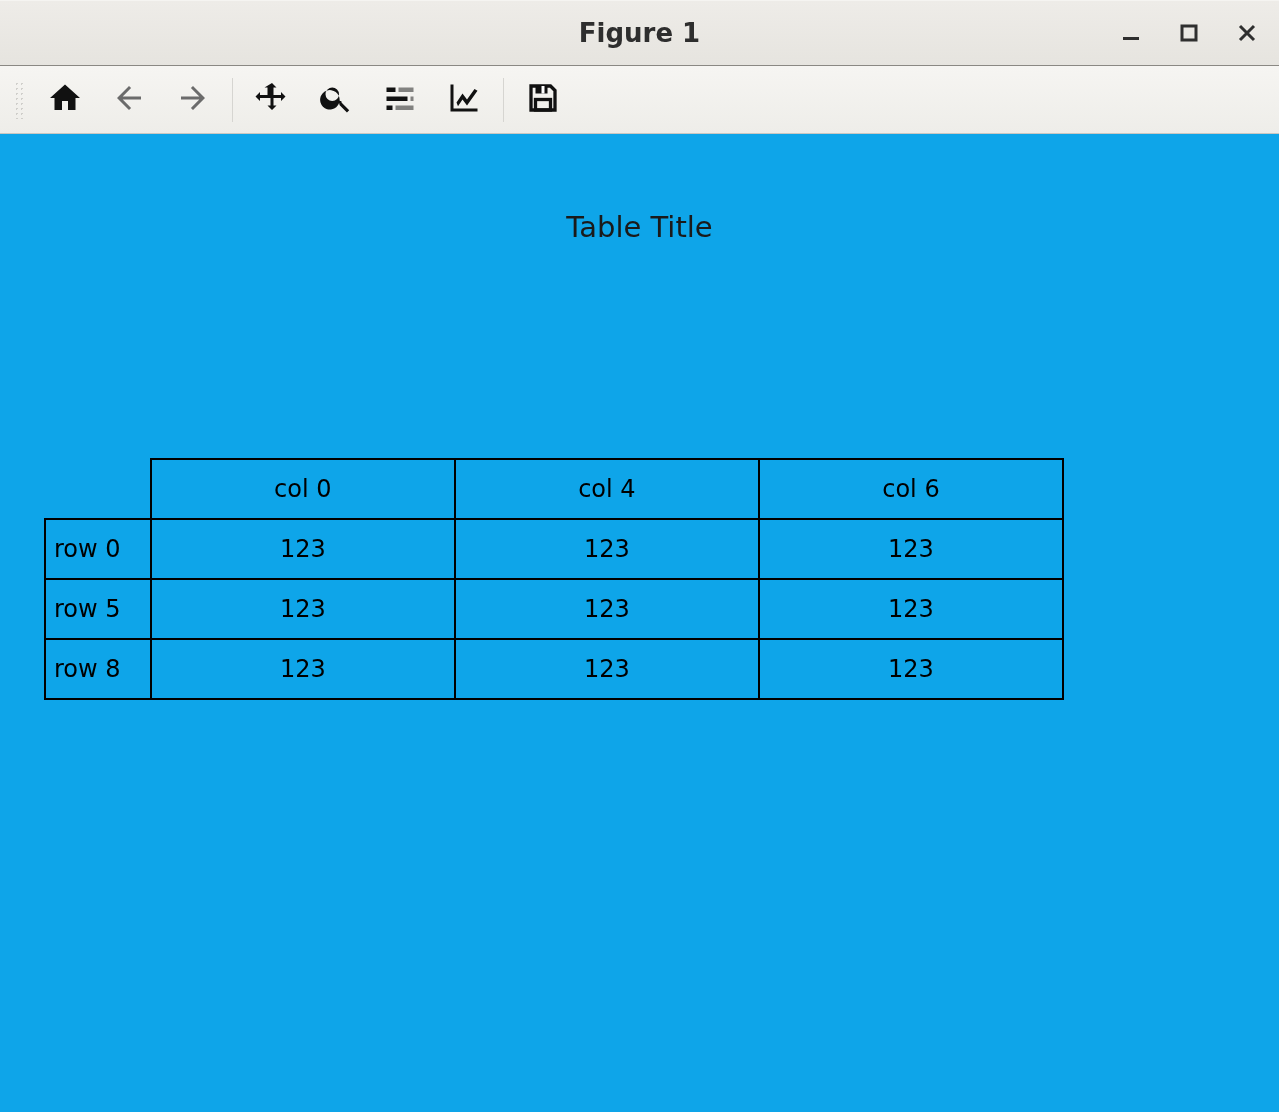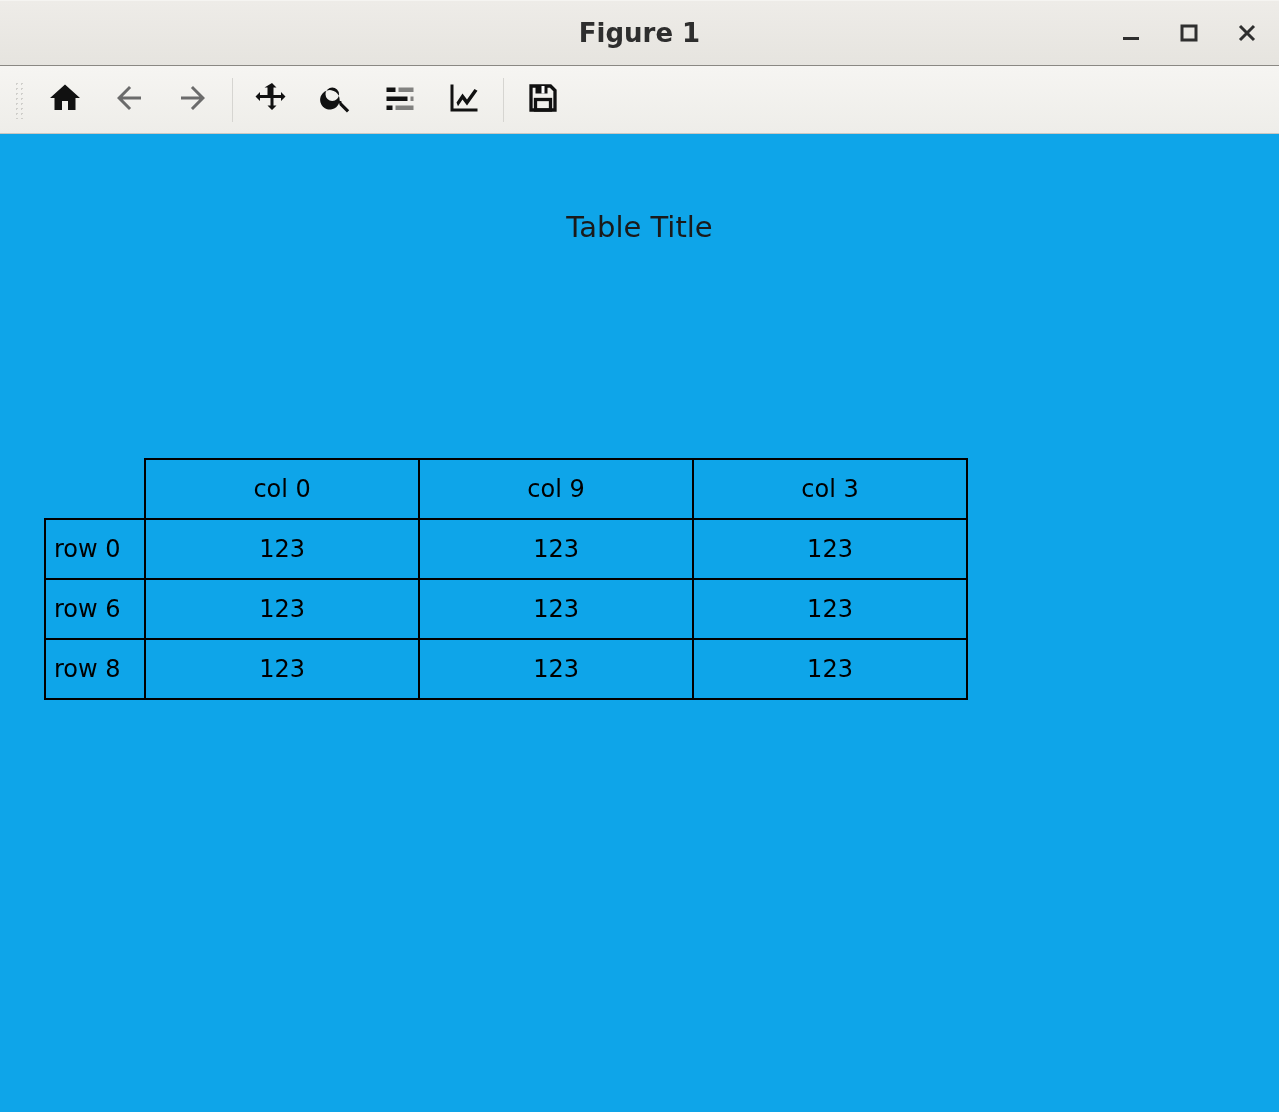--- a/index.html
+++ b/index.html
@@ -90,21 +90,21 @@
       top: 76px;
       left: 50%;
       transform: translateX(-50%);
       font-size: 29px;
       color: #1a1a1a;
     }
     .data-table {
       position: absolute;
       top: 324px;
       left: 44px;
-      width: 924px;
+      width: 1020px;
       border-collapse: collapse;
       font-size: 24px;
       color: #000;
     }
     .data-table td {
       border: 2px solid #000;
       padding: 12px 6px;
       text-align: center;
       height: 60px;
     }
@@ -221,31 +221,31 @@
 </div>
 
 <div class="plot-area">
   <div class="plot-title">Table Title</div>
 
   <table class="data-table">
     <tbody>
         <tr>
       <td class="emptycell"></td>
       <td class="colhdr">col 0</td>
-      <td class="colhdr">col 9</td>
-      <td class="colhdr">col 3</td>
+      <td class="colhdr">col 4</td>
+      <td class="colhdr">col 6</td>
     </tr>
     <tr>
       <td class="rowlabel">row 0</td>
       <td>123</td>
       <td>123</td>
       <td>123</td>
     </tr>
     <tr>
-      <td class="rowlabel">row 6</td>
+      <td class="rowlabel">row 5</td>
       <td>123</td>
       <td>123</td>
       <td>123</td>
     </tr>
     <tr>
       <td class="rowlabel">row 8</td>
       <td>123</td>
       <td>123</td>
       <td>123</td>
     </tr>

